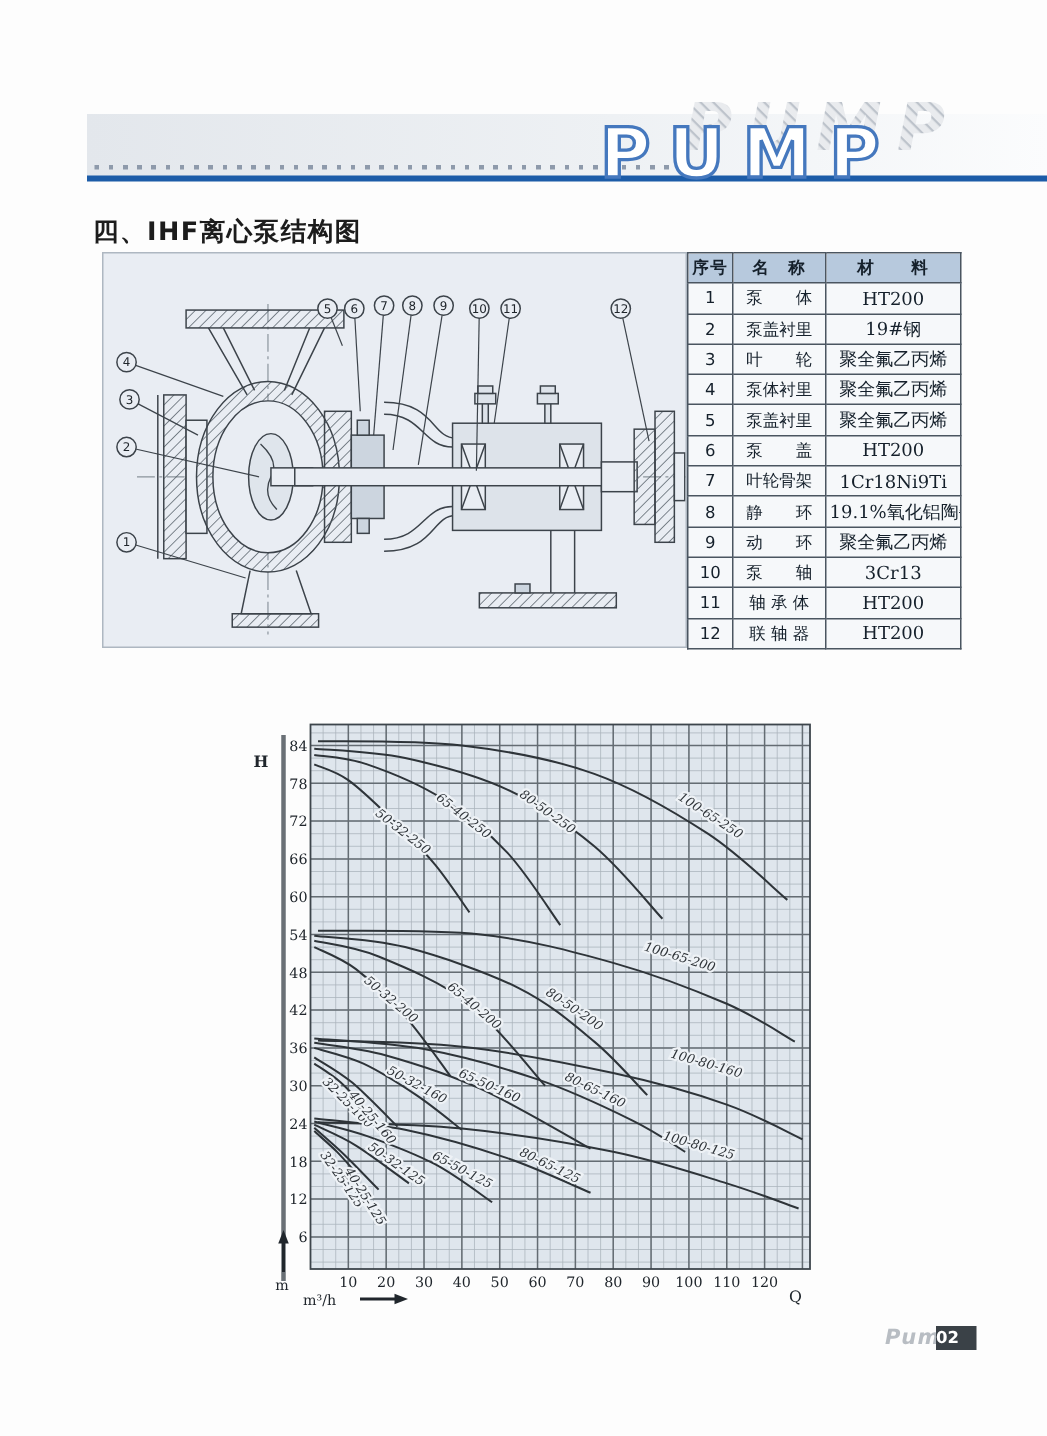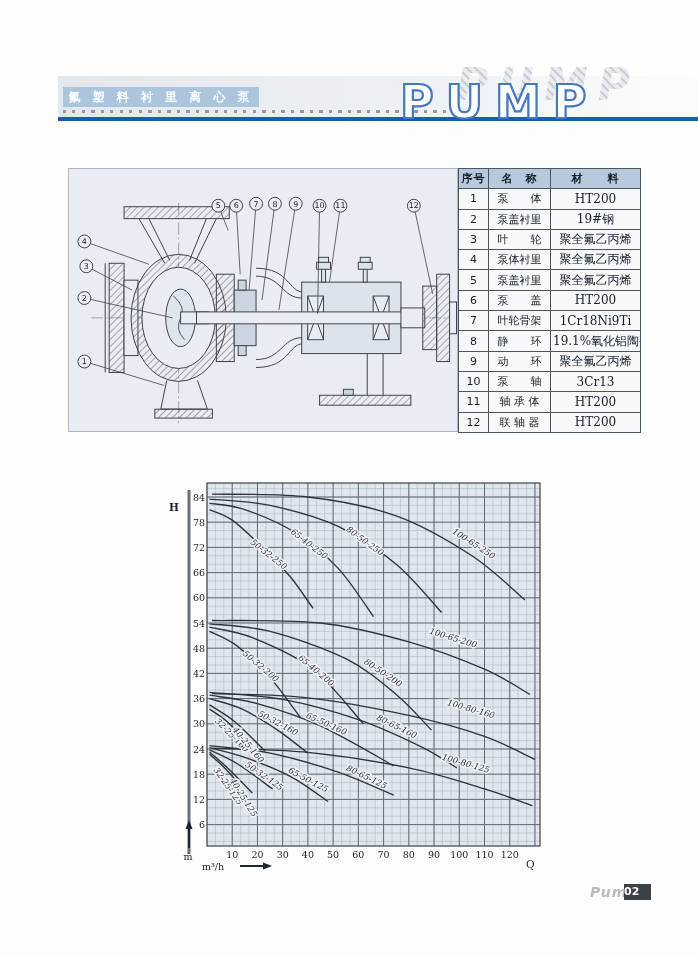--- a/index.html
+++ b/index.html
@@ -50,35 +50,35 @@
     font-size:14px;color:#b8bdc3;letter-spacing:1px;}
   .page-badge{position:absolute;left:624px;top:884px;width:27px;height:16px;background:#3a4147;
     color:#ffffff;font-weight:bold;font-size:11px;line-height:16px;text-align:left;}
 </style>
 </head>
 <body>
 
 <div class="page">
 
   <div class="header-band"></div>
-  <div class="series-strip">氟 塑 料 衬 里 离 心 泵</div>
   <div class="dotted-line"></div>
   <div class="blue-rule"></div>
 
   <svg class="pump-logo" viewBox="0 0 300 56">
     <defs>
       <pattern id="stripes" width="6" height="6" patternUnits="userSpaceOnUse" patternTransform="rotate(45)">
         <rect width="6" height="6" fill="#e9ebee"></rect>
         <line x1="0" y1="0" x2="6" y2="0" stroke="#bdc3cb" stroke-width="3"></line>
       </pattern>
     </defs>
     <text x="58" y="34" font-size="44" font-weight="bold" font-style="italic" letter-spacing="10" fill="url(#stripes)">PUMP</text>
     <text x="2" y="52" font-size="46" font-weight="bold" letter-spacing="12" fill="#ffffff" stroke="#4578be" stroke-width="2.2">PUMP</text>
   </svg>
 
+  <div class="sec-heading" id="heading-structure">四、IHF离心泵结构图</div>
 
   <div class="diagram-panel">
     <svg id="diagram-svg" width="388" height="262" viewBox="0 0 390 264">
       <defs>
         <pattern id="hatch" width="5" height="5" patternUnits="userSpaceOnUse" patternTransform="rotate(45)">
           <line x1="0" y1="0" x2="0" y2="5" stroke="#566069" stroke-width="1"></line>
         </pattern>
       </defs>
       <g stroke="#3c434a" stroke-width="1" fill="none">
 

